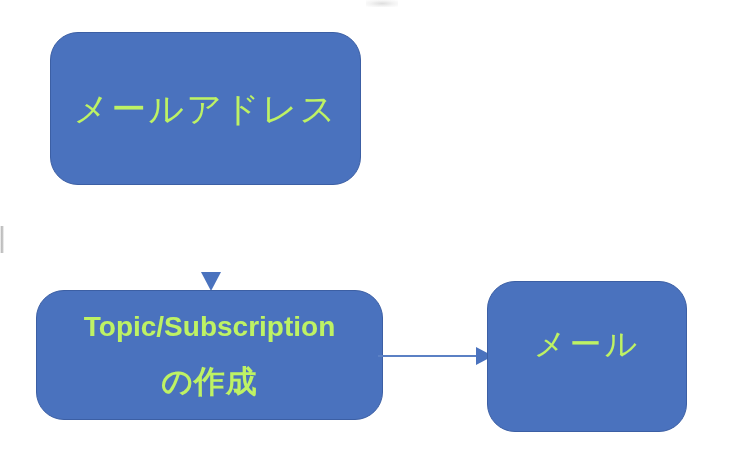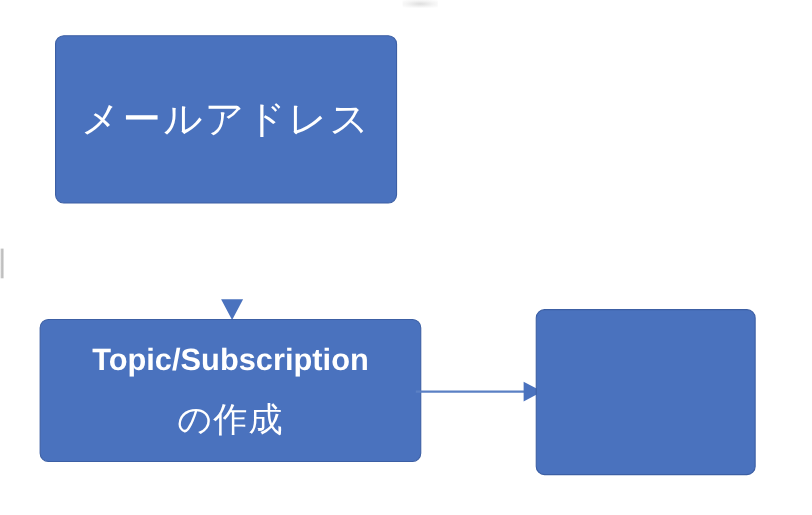--- a/index.html
+++ b/index.html
@@ -17,22 +17,22 @@
     background: #ffffff;
     overflow: hidden;
   }
 
   
   .node {
     position: absolute;
     box-sizing: border-box;
     background: #4A72BE;
     border: 1.5px solid #3C5FA4;
-    border-radius: 8px;
-    color: #ffffff;
+    border-radius: 28px;
+    color: #bef264;
     display: flex;
     flex-direction: column;
     align-items: center;
     justify-content: center;
     text-align: center;
     line-height: 1.0;
     user-select: none;
   }
   .node .line {
     display: block;
@@ -58,21 +58,21 @@
     height: 130px;
   }
   #node-topic .line-latin {
     font-size: 28px;
     font-weight: 700;
     letter-spacing: 0px;
     margin-bottom: 25px;
   }
   #node-topic .line-jp {
     font-size: 31px;
-    font-weight: 400;
+    font-weight: 700;
     letter-spacing: 1px;
   }
 
   #node-send {
     left: 487px;
     top: 281px;
     width: 200px;
     height: 151px;
   }
   #node-send .line {
@@ -152,15 +152,16 @@
     <span class="line line-latin">Topic/Subscription</span>
     <span class="line line-jp">の作成</span>
   </div>
 
   <svg class="connector" id="arrow-topic-to-send" viewBox="0 0 118 36">
     <line x1="0" y1="18" x2="100" y2="18" stroke="#5B80C4" stroke-width="2"></line>
     <polygon points="115,18 98,9 98,27" fill="#4A72BE"></polygon>
   </svg>
 
   <div class="node" id="node-send">
+    <span class="line">メール</span>
   </div>
 
 </div>
 
 </body></html>

